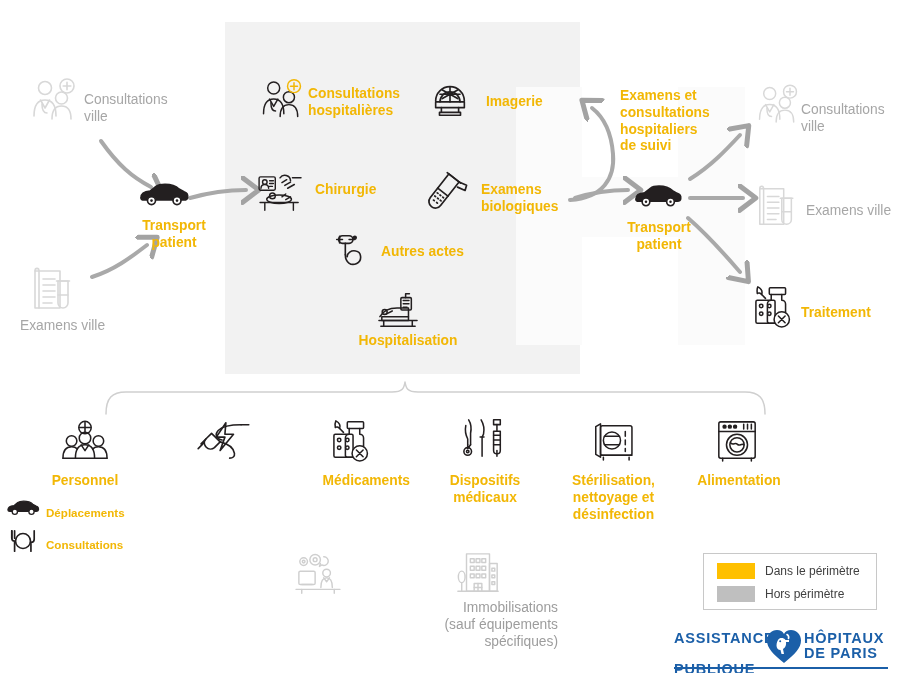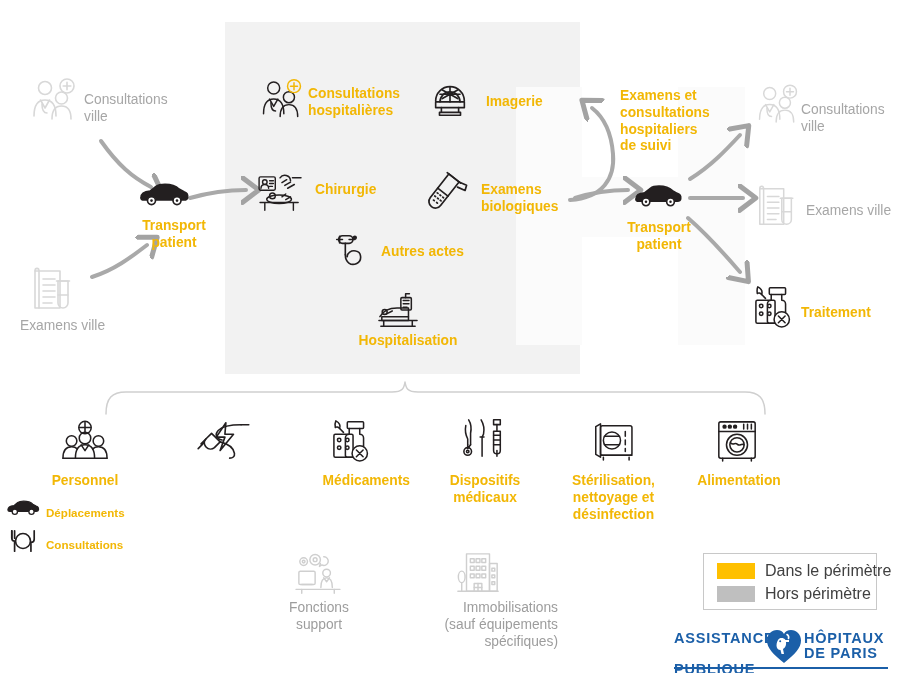--- a/index.html
+++ b/index.html
@@ -39,21 +39,21 @@
   #h-cross {left:291px;top:155px;width:229px;height:60px;}
 
   
   #legend{
     position:absolute;left:703px;top:551px;width:174px;height:57px;
     border:1px solid #c8c8c8;background:#fff;
     box-sizing:border-box;
   }
   .leg-row{position:absolute;left:13px;height:16px;}
   .leg-sw{position:absolute;left:0;top:0;width:38px;height:16px;}
-  .leg-tx{position:absolute;left:48px;top:0;font-size:16px;color:#404040;line-height:16px;white-space:nowrap;}
+  .leg-tx{position:absolute;left:48px;top:0;font-size:12px;color:#404040;line-height:16px;white-space:nowrap;}
 
   
   #aphp-logo{position:absolute;left:674px;top:627px;width:214px;height:40px;}
   .aphp-txt{
     position:absolute;color:#1b5fa8;font-weight:700;
     font-family:"Liberation Sans", sans-serif;
     letter-spacing:0.8px;line-height:1.02;font-size:14.5px;
   }
   #aphp-rule{position:absolute;left:0;bottom:0;width:214px;height:2px;background:#1b5fa8;}
 
@@ -408,22 +408,20 @@
       <path d="M31,4 a4.5,4.5 0 1 1 -2,8.4 L26.5,14 L27.5,11"></path>
       <rect x="5" y="19" width="17" height="14" rx="1.5"></rect>
       <path d="M8,33 h11"></path>
       <circle cx="34" cy="21" r="4"></circle>
       <path d="M28,36 C28,29 30.5,26 34,26 C37.5,26 40,29 40,36"></path>
       <path d="M31,26 L34,30 L37,26"></path>
       <path d="M2,38 h46"></path>
       <path d="M8,38 v4 M42,38 v4"></path>
     </svg>
   </div>
-  <div class="lbl g2 t14" style="left:264px;top:598px;width:110px;text-align:center;">Fonctions
-support</div>
 
   <div class="ico" style="left:455px;top:549px;">
     <svg width="46" height="46" viewBox="0 0 48 48" stroke="#cfcfcf" stroke-width="1.5" fill="none" stroke-linecap="round" stroke-linejoin="round">
       <rect x="12" y="3" width="24" height="39"></rect>
       <rect x="36" y="13" width="8" height="29"></rect>
       <path d="M16,8 h4 v4 h-4 Z M22,8 h4 v4 h-4 Z M28,8 h4 v4 h-4 Z"></path>
       <path d="M16,16 h4 v4 h-4 Z M22,16 h4 v4 h-4 Z M28,16 h4 v4 h-4 Z"></path>
       <path d="M16,24 h4 v4 h-4 Z M22,24 h4 v4 h-4 Z M28,24 h4 v4 h-4 Z"></path>
       <path d="M38.5,18 h3 v3 h-3 Z M38.5,25 h3 v3 h-3 Z M38.5,32 h3 v3 h-3 Z"></path>
       <path d="M20,42 v-8 h8 v8"></path>

